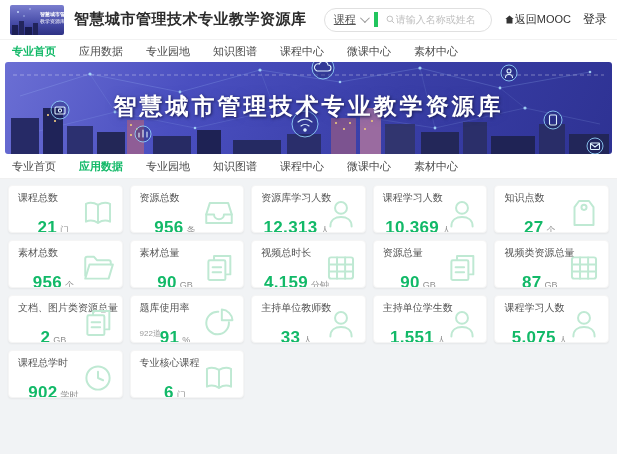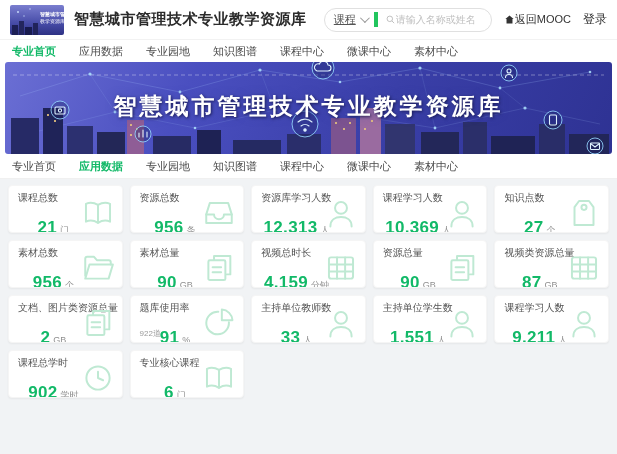--- a/index.html
+++ b/index.html
@@ -373,21 +373,21 @@
   <div class="card">
     <div class="lbl">主持单位学生数</div>
     <div class="val-row"><span class="val">1,551</span><span class="unit">人</span></div>
     <svg class="card-ic">
         <use href="#i-user"></use>
       </svg>
   </div>
 
   <div class="card">
     <div class="lbl">课程学习人数</div>
-    <div class="val-row"><span class="val">9,211</span><span class="unit">人</span></div>
+    <div class="val-row"><span class="val">5,075</span><span class="unit">人</span></div>
     <svg class="card-ic">
         <use href="#i-user"></use>
       </svg>
   </div>
 
   <div class="card">
     <div class="lbl">课程总学时</div>
     <div class="val-row"><span class="val">902</span><span class="unit">学时</span></div>
     <svg class="card-ic">
         <use href="#i-clock"></use>

